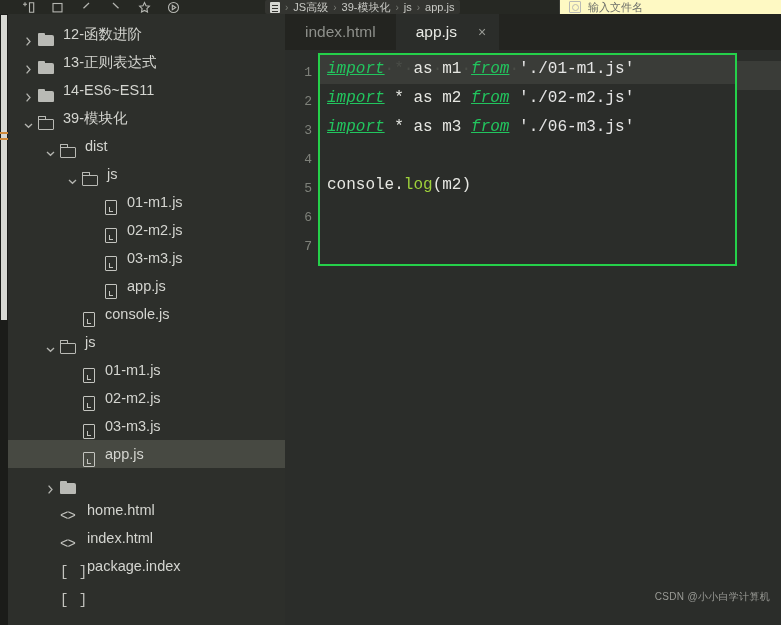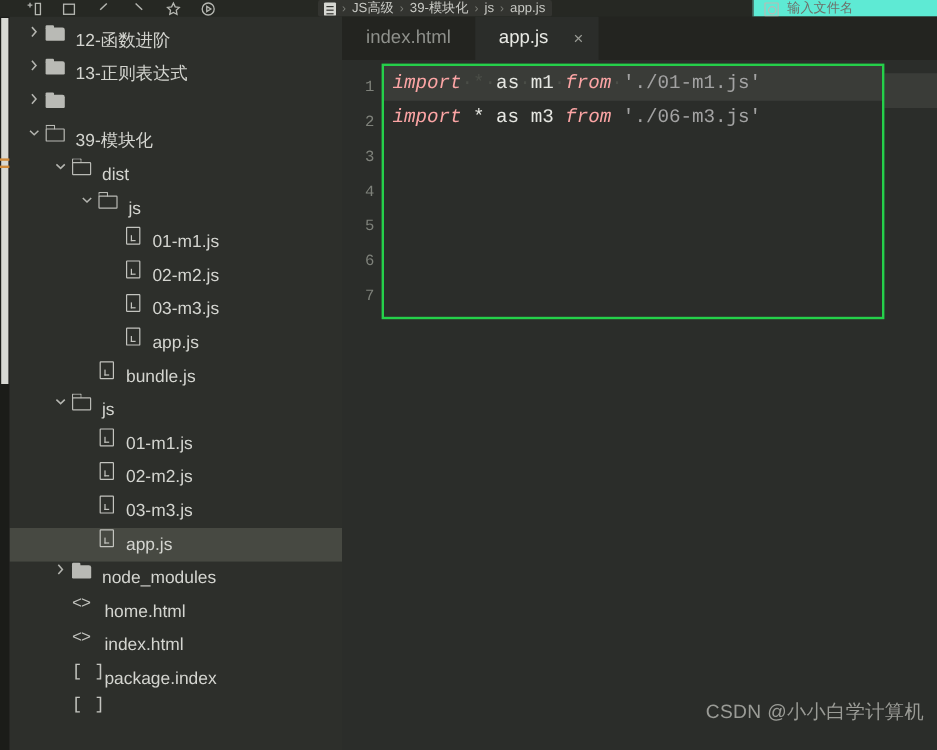--- a/index.html
+++ b/index.html
@@ -82,25 +82,25 @@
   }
   .crumb-sep {
     color: #7c7e78;
     font-size: 10px;
     line-height: 13px;
   }
 
   .searchbar {
     position: absolute;
     right: 0; top: 0;
-    width: 154px; height: 14px;
-    background: #5eead4;
+    width: 222px; height: 14px;
+    background: #fef9c3;
     border-left: 1px solid #3a3c37;
     display: flex;
-    align-items: flex-end;
+    align-items: center;
     gap: 7px;
     padding-left: 9px;
     box-sizing: border-box;
   }
   .mag {
     width: 10px; height: 10px;
     border: 1.3px solid #b9bab5;
     border-radius: 1px;
     position: relative;
     flex: none;
@@ -148,21 +148,21 @@
     overflow: hidden;
   }
   .tree {
     position: relative;
     padding-top: 6px;
   }
   .row {
     position: relative;
     height: 28px;
     display: flex;
-    align-items: flex-start;
+    align-items: flex-end;
     white-space: nowrap;
     box-sizing: border-box;
   }
   .row.selected { background: #474942; }
   .row .lbl {
     color: #d4d5d0;
     font-size: 14.5px;
     line-height: 28px;
   }
 
@@ -335,32 +335,32 @@
     padding-left: 7px;
     color: #e6e7e2;
   }
   .cline.cur { background: #3a3c38; }
   .curline-ext {
     position: absolute;
     left: 418px; top: 11px;
     width: 78px; height: 29px;
     background: #3a3c38;
   }
-  .k-import { color: #fca5a5; font-style: italic; }
-  .k-str    { color: #a3a3a3; text-align: center; }
+  .k-import { color: #22c55e; font-style: italic; text-decoration: underline; }
+  .k-str    { color: #e5e5e5; text-align: center; }
   .k-plain  { color: #e6e7e2; }
   .k-prop   { color: #9fd23b; }
   .dot      { color: #4a4d47; }
 
   
   .watermark {
     position: absolute;
     right: 11px; bottom: 21px;
     color: #9a9b96;
-    font-size: 16px;
+    font-size: 10px;
     letter-spacing: .3px;
     white-space: nowrap;
   }
 </style>
 </head>
 <body>
 
 <div id="app">
 
   <div class="topbar">
@@ -446,20 +446,21 @@
           <span class="lbl">13-正则表达式</span>
         </div>
         <div class="row">
           <span style="display: inline-block; flex: 0 0 auto; width: 14px;"></span>
           <span class="chev">
             <svg viewBox="0 0 13 13" fill="none" stroke="currentColor" stroke-width="1.3">
               <path d="M4.6 2.6l3.4 3.9-3.4 3.9"></path>
             </svg>
           </span>
           <span class="ico folder"></span>
+          <span class="lbl">14-ES6~ES11</span>
         </div>
         <div class="row">
           <span style="display: inline-block; flex: 0 0 auto; width: 14px;"></span>
           <span class="chev">
             <svg viewBox="0 0 13 13" fill="none" stroke="currentColor" stroke-width="1.3">
               <path d="M3 5l3.5 3.3L10 5"></path>
             </svg>
           </span>
           <span class="ico folder open"></span>
           <span class="lbl">39-模块化</span>
@@ -540,21 +541,21 @@
           <span style="display: inline-block; flex: 0 0 auto; width: 58px;"></span>
           <span class="chev blank">
             <svg viewBox="0 0 13 13" fill="none" stroke="currentColor" stroke-width="1.3">
               <path d="M4.6 2.6l3.4 3.9-3.4 3.9"></path>
             </svg>
           </span>
           <span class="ico jsfile">
             <span class="page"></span>
             <span class="jmark"></span>
           </span>
-          <span class="lbl">bundle.js</span>
+          <span class="lbl">console.js</span>
         </div>
         <div class="row">
           <span style="display: inline-block; flex: 0 0 auto; width: 36px;"></span>
           <span class="chev">
             <svg viewBox="0 0 13 13" fill="none" stroke="currentColor" stroke-width="1.3">
               <path d="M3 5l3.5 3.3L10 5"></path>
             </svg>
           </span>
           <span class="ico folder open"></span>
           <span class="lbl">js</span>
@@ -612,21 +613,20 @@
           <span class="lbl">app.js</span>
         </div>
         <div class="row">
           <span style="display: inline-block; flex: 0 0 auto; width: 36px;"></span>
           <span class="chev">
             <svg viewBox="0 0 13 13" fill="none" stroke="currentColor" stroke-width="1.3">
               <path d="M4.6 2.6l3.4 3.9-3.4 3.9"></path>
             </svg>
           </span>
           <span class="ico folder"></span>
-          <span class="lbl">node_modules</span>
         </div>
         <div class="row">
           <span style="display: inline-block; flex: 0 0 auto; width: 36px;"></span>
           <span class="chev blank">
             <svg viewBox="0 0 13 13" fill="none" stroke="currentColor" stroke-width="1.3">
               <path d="M4.6 2.6l3.4 3.9-3.4 3.9"></path>
             </svg>
           </span>
           <span class="ico htmlfile">&lt;&gt;</span>
           <span class="lbl">home.html</span>
@@ -682,22 +682,24 @@
           <div>2</div>
           <div>3</div>
           <div>4</div>
           <div>5</div>
           <div>6</div>
           <div>7</div>
         </div>
       <div class="curline-ext"></div>
       <div class="codebox" id="codebox" style="border-color: rgb(37, 208, 74);">
           <div class="cline cur"><span class="k-import">import</span><span class="dot">·*·</span><span class="k-plain">as</span><span class="dot">·</span><span class="k-plain">m1</span><span class="dot">·</span><span class="k-import">from</span><span class="dot">·</span><span class="k-str">'./01-m1.js'</span></div>
+          <div class="cline"><span class="k-import">import</span><span class="k-plain"> * as m2 </span><span class="k-import">from</span><span class="k-plain"> </span><span class="k-str">'./02-m2.js'</span></div>
           <div class="cline"><span class="k-import">import</span><span class="k-plain"> * as m3 </span><span class="k-import">from</span><span class="k-plain"> </span><span class="k-str">'./06-m3.js'</span></div>
           <div class="cline">&nbsp;</div>
+          <div class="cline"><span class="k-plain">console.</span><span class="k-prop">log</span><span class="k-plain">(m2)</span></div>
         </div>
     </div>
 
   </div>
 
   <div class="watermark">CSDN @小小白学计算机</div>
 
 </div>
 
 </body></html>

